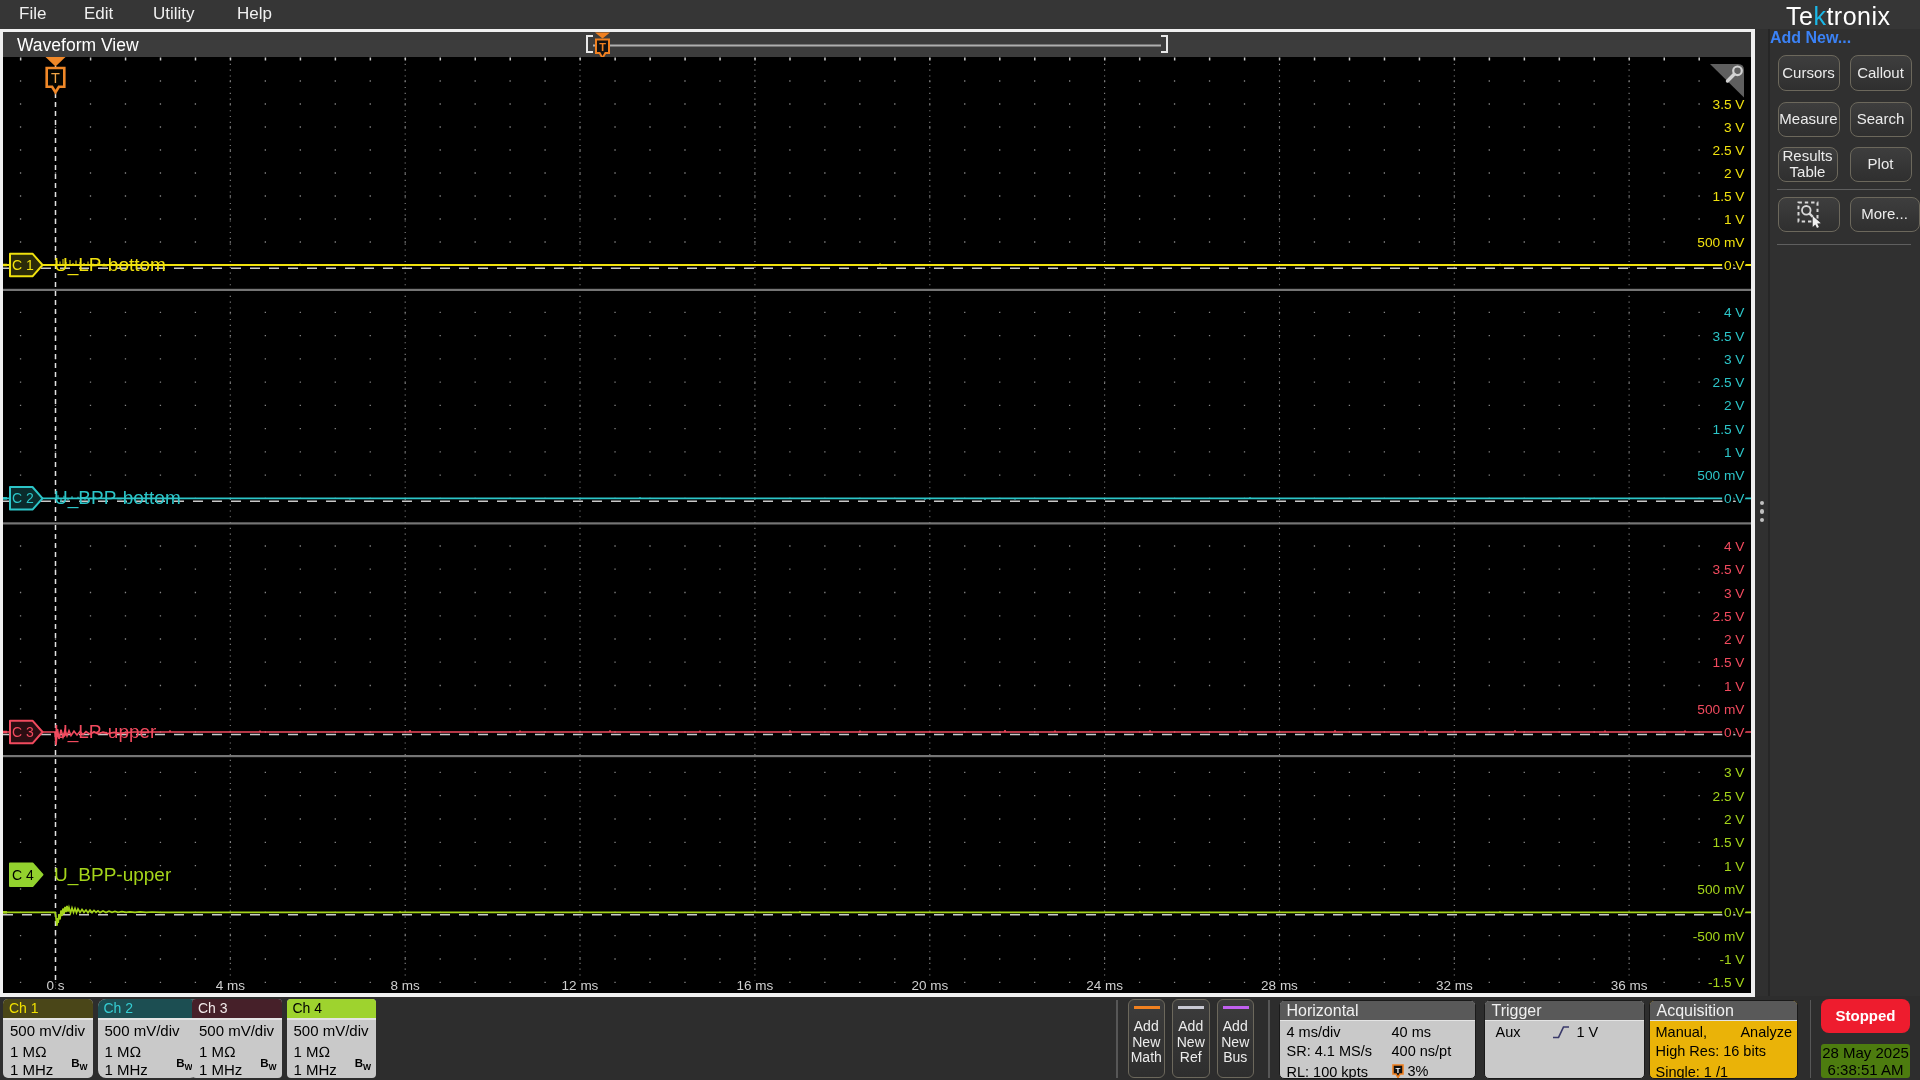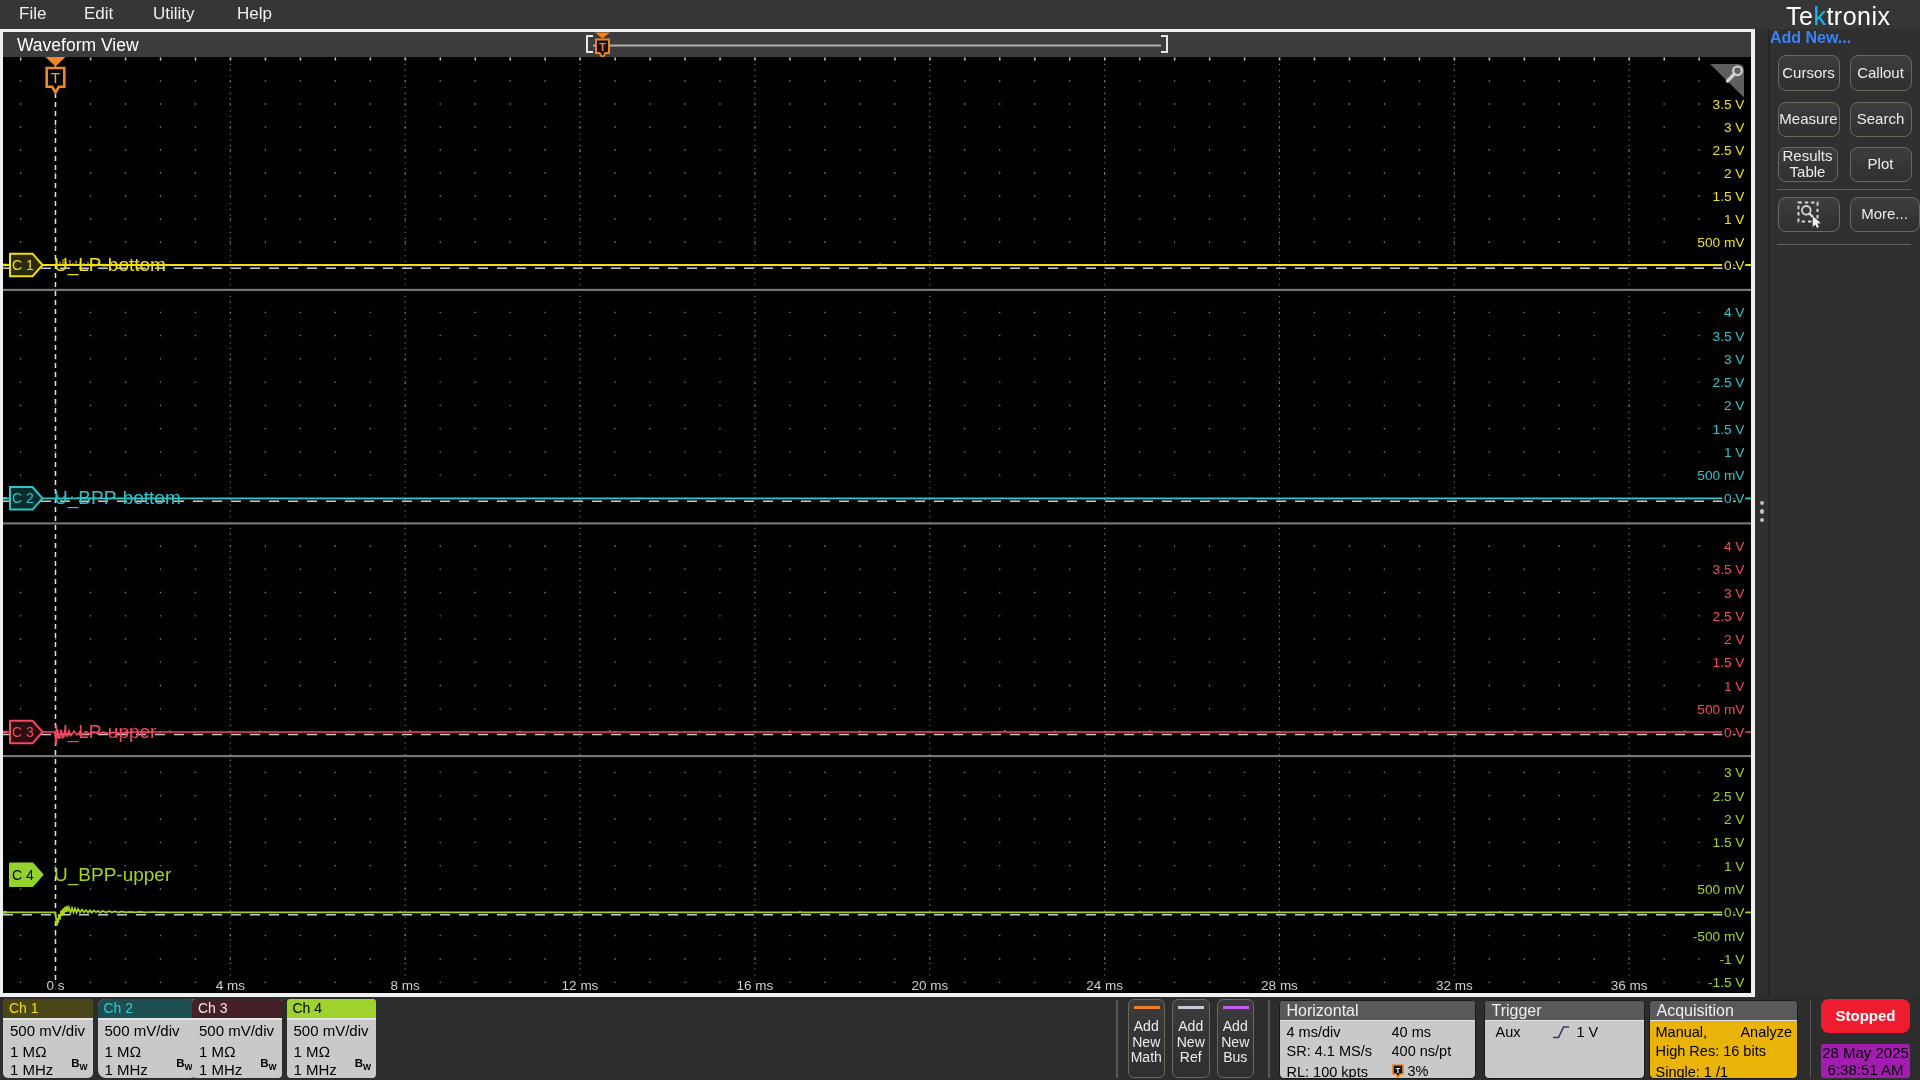--- a/index.html
+++ b/index.html
@@ -306,13 +306,13 @@
     <div style="height:1px;background:#e4e4e4"></div>
     <div style="position:relative;color:#000;font-size:14.5px;line-height:16px">
       <div style="position:absolute;left:6px;top:2.5px">Manual,</div>
       <div style="position:absolute;right:5px;top:2.5px">Analyze</div>
       <div style="position:absolute;left:6px;top:21.7px">High Res: 16 bits</div>
       <div style="position:absolute;left:6px;top:42.6px">Single: 1 /1</div>
     </div>
   </div>
 <div style="position:absolute;left:1809.8px;top:1000px;width:1.6px;height:78px;background:#575757"></div>
 <div style="position:absolute;left:1821px;top:998.5px;width:89px;height:34px;background:#ee1c2e;border-radius:8px;color:#fff;font-size:15px;font-weight:bold;display:flex;align-items:center;justify-content:center">Stopped</div>
-<div style="position:absolute;left:1821px;top:1043.5px;width:89px;height:34px;background:#a21caf;border-radius:3px;color:#000;font-size:15px;text-align:center;line-height:16.5px;padding-top:1.5px;box-sizing:border-box">28 May 2025<br>6:38:51 AM</div>
+<div style="position:absolute;left:1821px;top:1043.5px;width:89px;height:34px;background:#4d7c0f;border-radius:3px;color:#000;font-size:15px;text-align:center;line-height:16.5px;padding-top:1.5px;box-sizing:border-box">28 May 2025<br>6:38:51 AM</div>
 
 </body></html>

